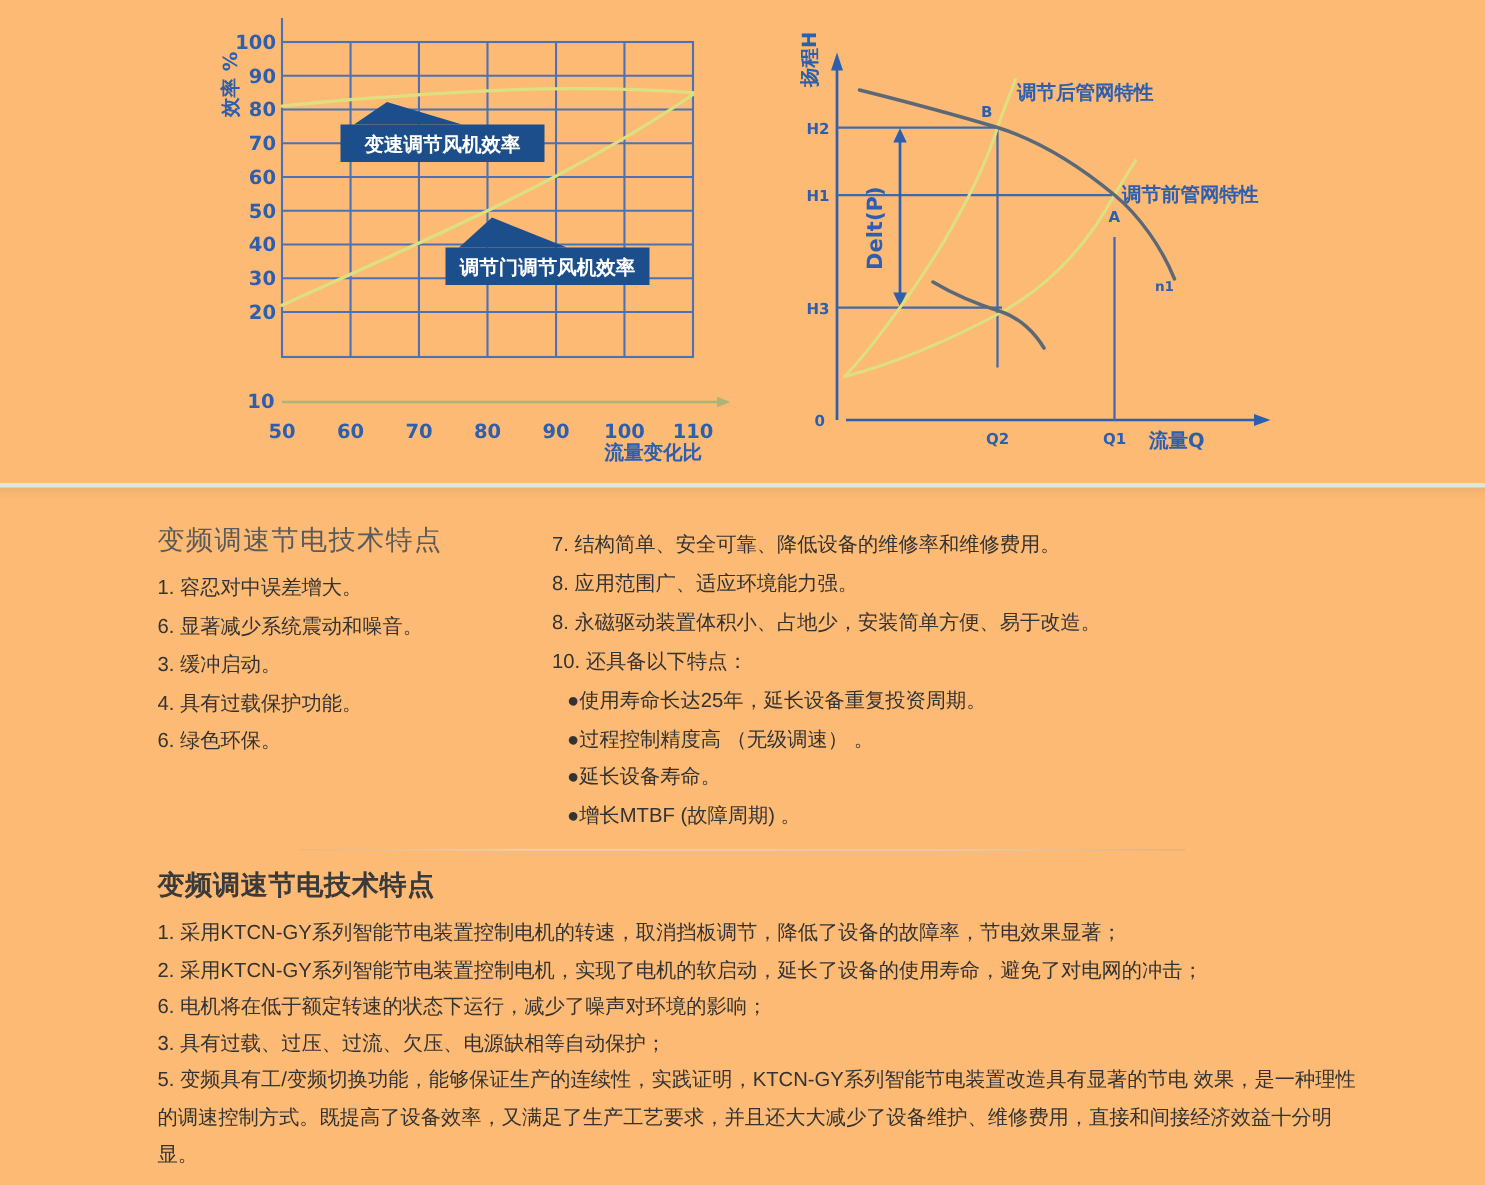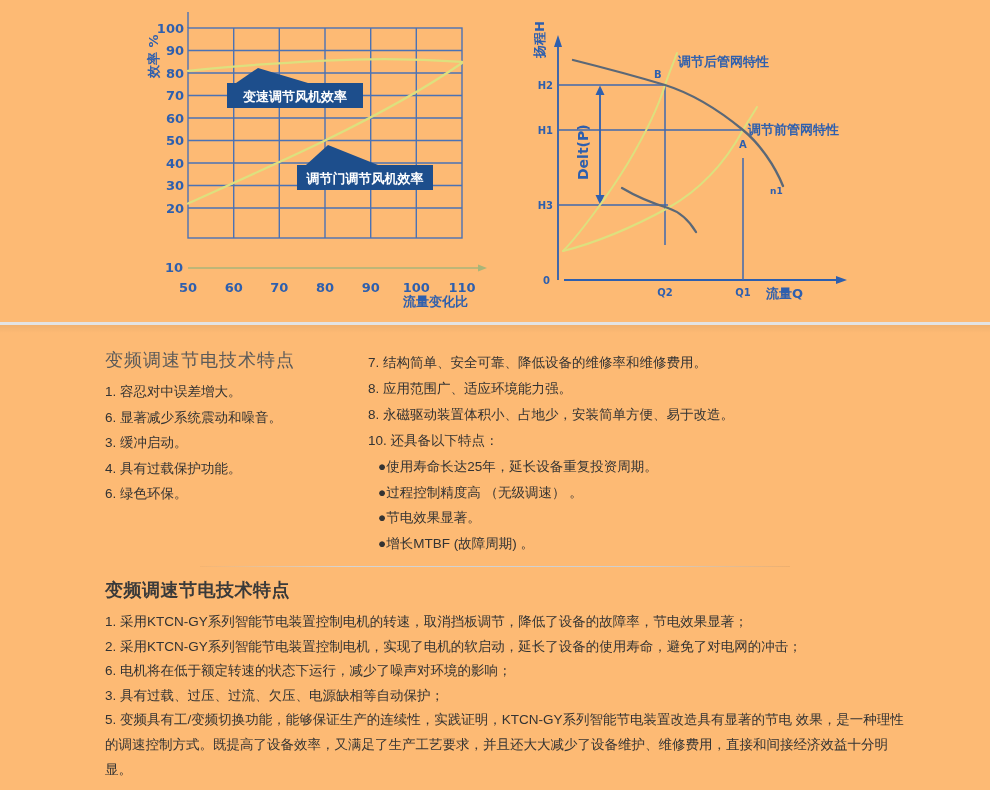--- a/index.html
+++ b/index.html
@@ -170,21 +170,21 @@
     <p class="list-item">4. 具有过载保护功能。</p>
     <p class="list-item">6. 绿色环保。</p>
   </div>
   <div class="sec1-right">
     <p class="list-item">7. 结构简单、安全可靠、降低设备的维修率和维修费用。</p>
     <p class="list-item">8. 应用范围广、适应环境能力强。</p>
     <p class="list-item">8. 永磁驱动装置体积小、占地少，安装简单方便、易于改造。</p>
     <p class="list-item">10. 还具备以下特点：</p>
     <p class="bullet-item">●使用寿命长达25年，延长设备重复投资周期。</p>
     <p class="bullet-item">●过程控制精度高 （无级调速） 。</p>
-    <p class="bullet-item">●节电效果显著。</p>
+    <p class="bullet-item">●延长设备寿命。</p>
     <p class="bullet-item">●增长MTBF (故障周期) 。</p>
   </div>
 
   <div class="sec2">
     <h2>变频调速节电技术特点</h2>
     <p class="para-item">1. 采用KTCN-GY系列智能节电装置控制电机的转速，取消挡板调节，降低了设备的故障率，节电效果显著；</p>
     <p class="para-item">2. 采用KTCN-GY系列智能节电装置控制电机，实现了电机的软启动，延长了设备的使用寿命，避免了对电网的冲击；</p>
     <p class="para-item">6. 电机将在低于额定转速的状态下运行，减少了噪声对环境的影响；</p>
     <p class="para-item">3. 具有过载、过压、过流、欠压、电源缺相等自动保护；</p>
     <p class="para-item">5. 变频具有工/变频切换功能，能够保证生产的连续性，实践证明，KTCN-GY系列智能节电装置改造具有显著的节电 效果，是一种理性的调速控制方式。既提高了设备效率，又满足了生产工艺要求，并且还大大减少了设备维护、维修费用，直接和间接经济效益十分明显。</p>

